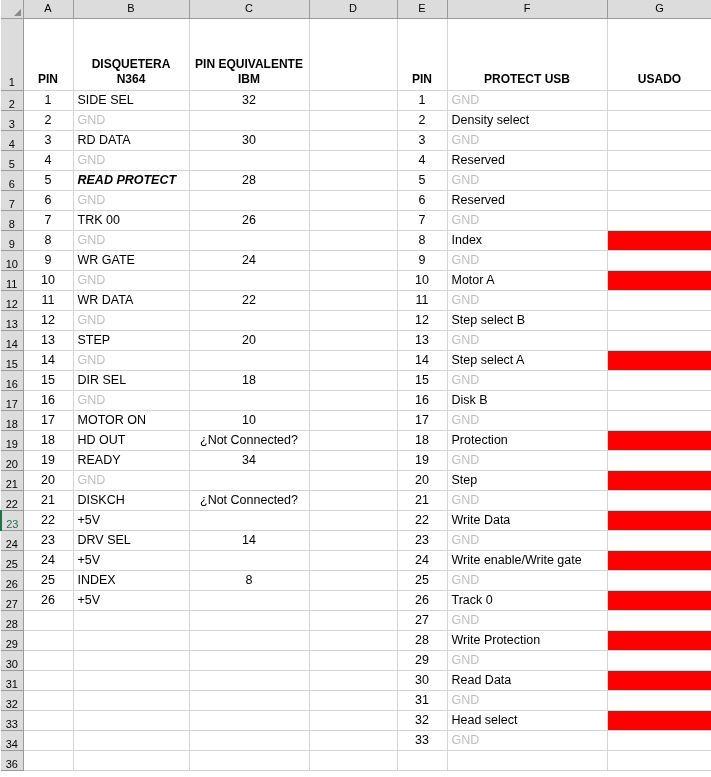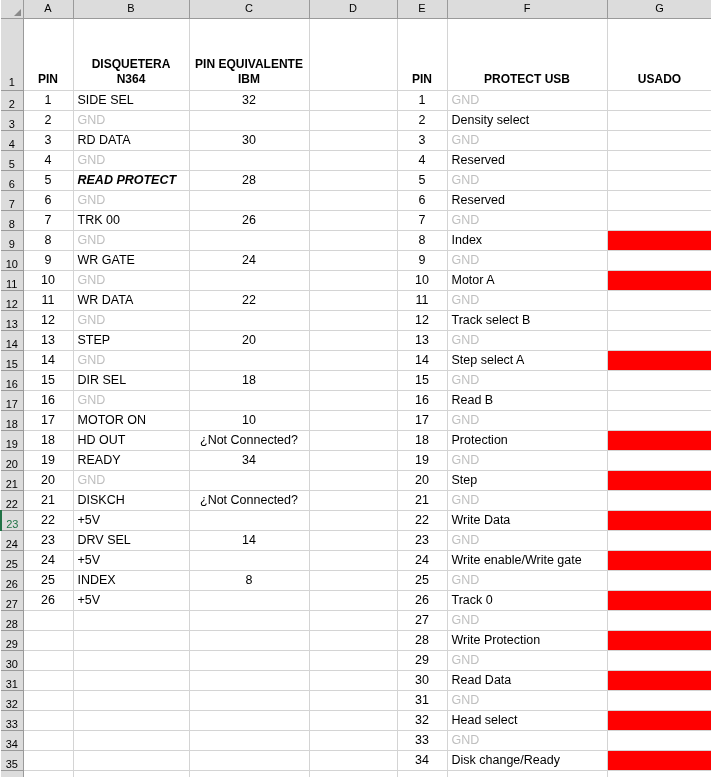--- a/index.html
+++ b/index.html
@@ -257,21 +257,21 @@
           <td class="cell left gnd">GND</td>
           <td class="cell"></td>
         </tr>
         <tr>
           <td class="rowhead">13</td>
           <td class="cell first center">12</td>
           <td class="cell left gnd">GND</td>
           <td class="cell center"></td>
           <td class="cell"></td>
           <td class="cell center">12</td>
-          <td class="cell left">Track select B</td>
+          <td class="cell left">Step select B</td>
           <td class="cell"></td>
         </tr>
         <tr>
           <td class="rowhead">14</td>
           <td class="cell first center">13</td>
           <td class="cell left">STEP</td>
           <td class="cell center">20</td>
           <td class="cell"></td>
           <td class="cell center">13</td>
           <td class="cell left gnd">GND</td>
@@ -297,21 +297,21 @@
           <td class="cell left gnd">GND</td>
           <td class="cell"></td>
         </tr>
         <tr>
           <td class="rowhead">17</td>
           <td class="cell first center">16</td>
           <td class="cell left gnd">GND</td>
           <td class="cell center"></td>
           <td class="cell"></td>
           <td class="cell center">16</td>
-          <td class="cell left">Read B</td>
+          <td class="cell left">Disk B</td>
           <td class="cell"></td>
         </tr>
         <tr>
           <td class="rowhead">18</td>
           <td class="cell first center">17</td>
           <td class="cell left">MOTOR ON</td>
           <td class="cell center">10</td>
           <td class="cell"></td>
           <td class="cell center">17</td>
           <td class="cell left gnd">GND</td>
@@ -471,30 +471,20 @@
           <td class="rowhead">34</td>
           <td class="cell first center"></td>
           <td class="cell left"></td>
           <td class="cell center"></td>
           <td class="cell"></td>
           <td class="cell center">33</td>
           <td class="cell left gnd">GND</td>
           <td class="cell"></td>
         </tr>
         <tr>
-          <td class="rowhead">35</td>
-          <td class="cell first center"></td>
-          <td class="cell left"></td>
-          <td class="cell center"></td>
-          <td class="cell"></td>
-          <td class="cell center">34</td>
-          <td class="cell left">Disk change/Ready</td>
-          <td class="cell red"></td>
-        </tr>
-        <tr>
           <td class="rowhead">36</td>
           <td class="cell first center"></td>
           <td class="cell left"></td>
           <td class="cell center"></td>
           <td class="cell"></td>
           <td class="cell center"></td>
           <td class="cell left"></td>
           <td class="cell"></td>
         </tr>
       </tbody>

